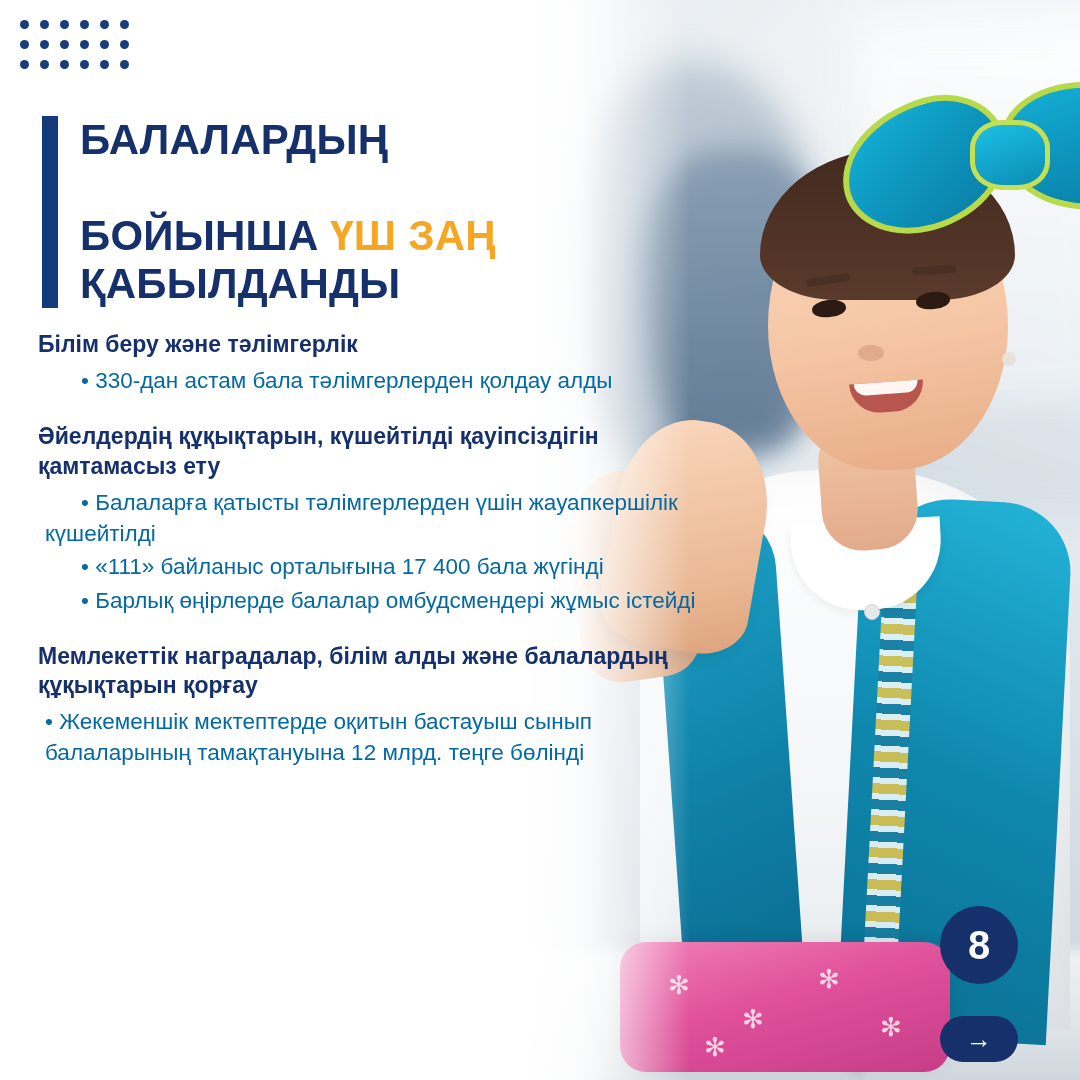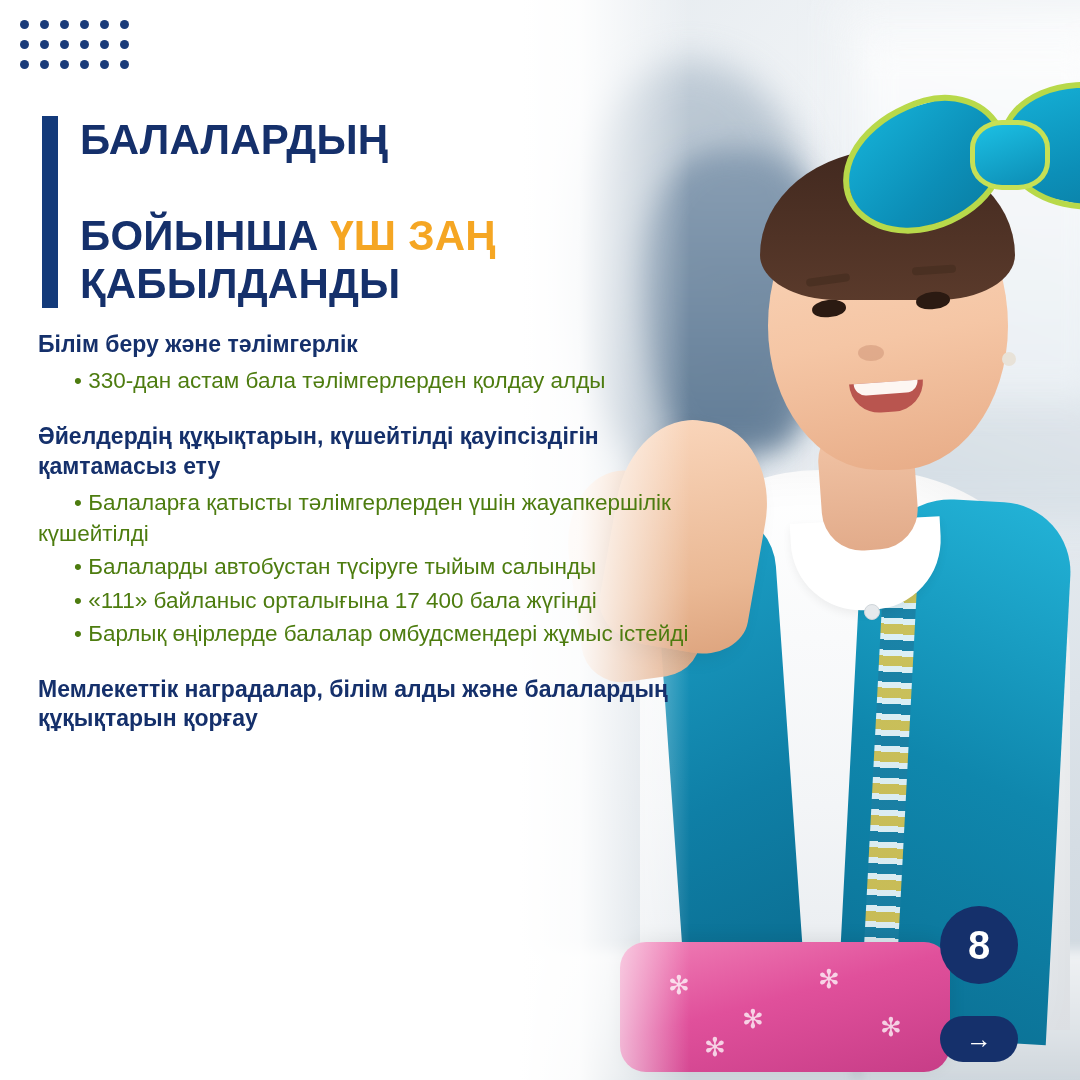--- a/index.html
+++ b/index.html
@@ -334,23 +334,24 @@
   .sec-head {
     font-size: 23px;
     font-weight: 700;
     color: #15306b;
     line-height: 1.28;
     margin-bottom: 6px;
   }
   .bullet {
     font-size: 22.5px;
     line-height: 1.38;
-    color: #4d7c0f;
+    color: #0369a1;
     text-indent: 36px;
     margin-bottom: 2px;
+    margin-left: 7px;
   }
   .bullet.flat { text-indent: 0; }
 
   
   .page-badge {
     position: absolute;
     right: 62px; bottom: 96px;
     width: 78px; height: 78px;
     border-radius: 50%;
     background: #15306b;
@@ -462,27 +463,27 @@
   <div class="content">
 
     <div class="section">
       <div class="sec-head">Білім беру және тәлімгерлік</div>
       <div class="bullet">• 330-дан астам бала тәлімгерлерден қолдау алды</div>
     </div>
 
     <div class="section">
       <div class="sec-head">Әйелдердің құқықтарын, күшейтілді қауіпсіздігін қамтамасыз ету</div>
       <div class="bullet">• Балаларға қатысты тәлімгерлерден үшін жауапкершілік күшейтілді</div>
-      <div class="bullet">• Балаларды автобустан түсіруге тыйым салынды</div>
       <div class="bullet">• «111» байланыс орталығына 17 400 бала жүгінді</div>
       <div class="bullet">• Барлық өңірлерде балалар омбудсмендері жұмыс істейді</div>
     </div>
 
     <div class="section">
       <div class="sec-head">Мемлекеттік наградалар, білім алды және балалардың құқықтарын қорғау</div>
+      <div class="bullet flat">• Жекеменшік мектептерде оқитын бастауыш сынып балаларының тамақтануына 12 млрд. теңге бөлінді</div>
     </div>
 
   </div>
 
   <div class="page-badge">8</div>
   <div class="next-btn">→</div>
 
 </div>
 
 </body></html>

